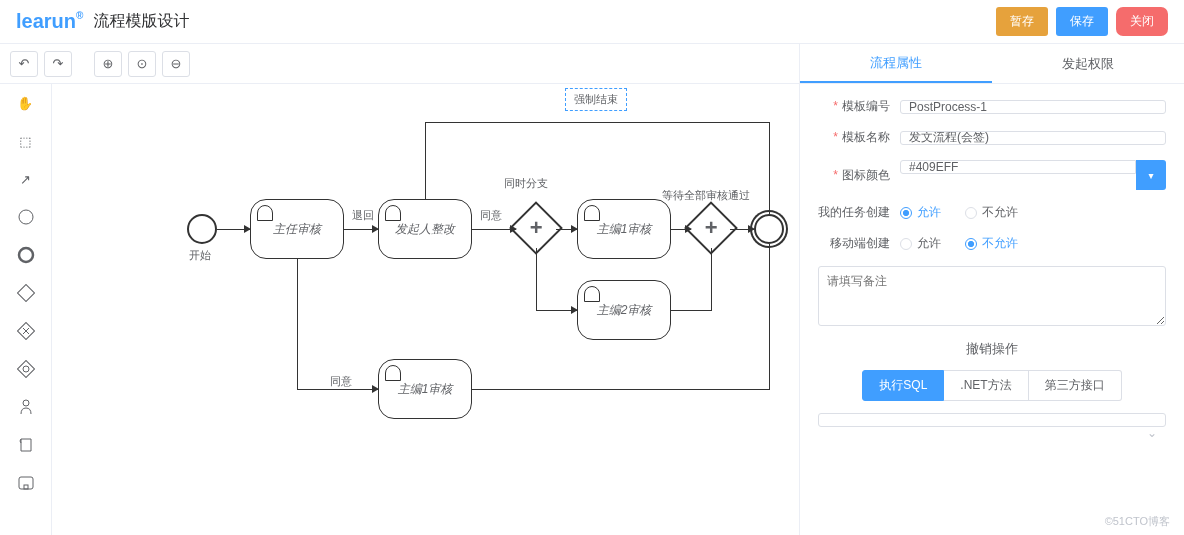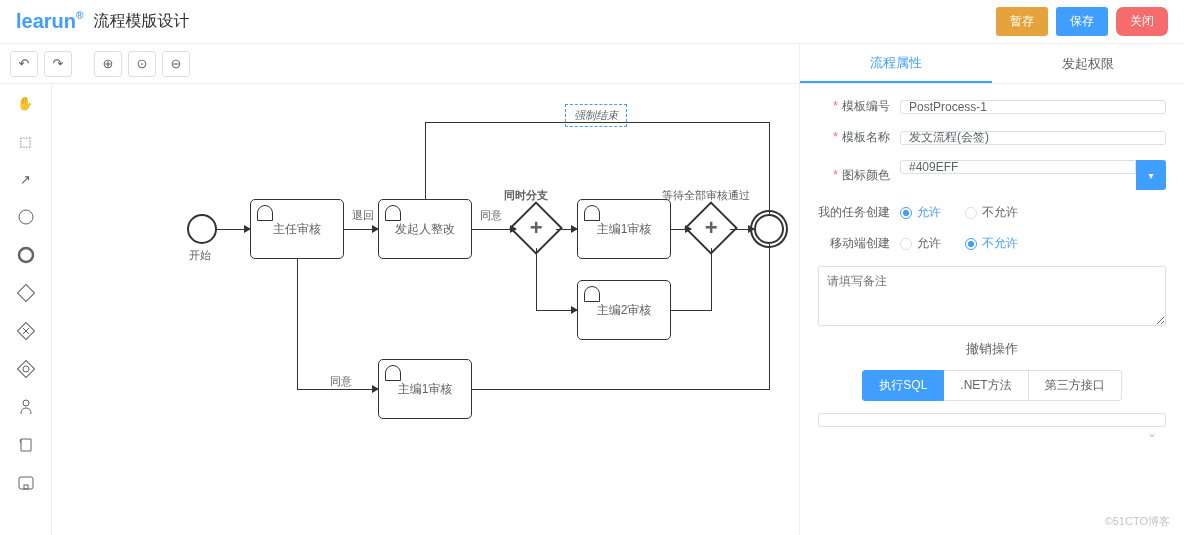--- a/index.html
+++ b/index.html
@@ -23,21 +23,21 @@
 
 .left-col { width: 800px; display: flex; flex-direction: column; border-right: 1px solid #ebeef5; flex-shrink: 0; }
 .canvas-area { flex: 1; display: flex; }
 .palette { width: 52px; border-right: 1px solid #ebeef5; display: flex; flex-direction: column; align-items: center; padding-top: 8px; gap: 16px; }
 .pal-item { width: 22px; height: 22px; display: flex; align-items: center; justify-content: center; cursor: grab; color: #606266; }
 .canvas { flex: 1; position: relative; background: #fff; }
 
 .node { position: absolute; }
 .start-end { width: 30px; height: 30px; border: 2px solid #333; border-radius: 50%; background: #fff; }
 .ring { box-shadow: 0 0 0 2px #fff, 0 0 0 4px #333; }
-.task { width: 94px; height: 60px; border: 1px solid #333; border-radius: 5px; background: #fff; display: flex; align-items: center; justify-content: center; font-size: 12px; }
+.task { width: 94px; height: 60px; border: 1px solid #333; border-radius: 16px; background: #fff; display: flex; align-items: center; justify-content: center; font-size: 12px; font-style: italic; }
 .task::before { content: ""; position: absolute; top: 5px; left: 6px; width: 14px; height: 14px; border: 1px solid #333; border-radius: 50% 50% 0 0; }
 .gateway { width: 38px; height: 38px; transform: rotate(45deg); border: 2px solid #333; background: #fff; display: flex; align-items: center; justify-content: center; }
 .gateway span { transform: rotate(-45deg); font-size: 22px; font-weight: bold; line-height: 1; }
 .label { position: absolute; font-size: 11px; color: #606266; white-space: nowrap; }
 .conn { position: absolute; background: #333; }
 .arrow { position: absolute; width: 0; height: 0; border: 4px solid transparent; }
 .arrow.right { border-left: 7px solid #333; border-right: none; }
 
 .dashed-box { position: absolute; border: 1px dashed #409eff; padding: 3px 8px; font-size: 11px; }
 
@@ -141,39 +141,39 @@
             </svg>
           </div>
         <div class="pal-item">
             <svg width="18" height="16">
               <rect x="2" y="2" width="14" height="12" rx="2" fill="none" stroke="#606266"></rect>
               <rect x="7" y="10" width="4" height="4" fill="none" stroke="#606266"></rect>
             </svg>
           </div>
       </div>
       <div class="canvas">
-        <div class="dashed-box" style="left:513px; top:20px;font-style:italic;">强制结束</div>
+        <div class="dashed-box" style="left:513px; top:4px;">强制结束</div>
 
         <div class="node start-end" style="left:135px; top:130px;"></div>
         <div class="label" style="left:137px; top:164px;">开始</div>
 
         <div class="node task" style="left:198px; top:115px;">
             <span>主任审核</span>
           </div>
         <div class="label" style="left:300px; top:124px;">退回</div>
 
         <div class="node task" style="left:326px; top:115px;">
             <span>发起人整改</span>
           </div>
         <div class="label" style="left:428px; top:124px;">同意</div>
 
         <div class="node gateway" style="left:465px; top:125px;">
             <span>+</span>
           </div>
-        <div class="label" style="left:452px; top:104px;font-weight:bold;">同时分支</div>
+        <div class="label" style="left:452px; top:92px;">同时分支</div>
 
         <div class="node task" style="left:525px; top:115px;">
             <span>主编1审核</span>
           </div>
         <div class="node task" style="left:525px; top:196px;">
             <span>主编2审核</span>
           </div>
 
         <div class="node gateway" style="left:640px; top:125px;">
             <span>+</span>

